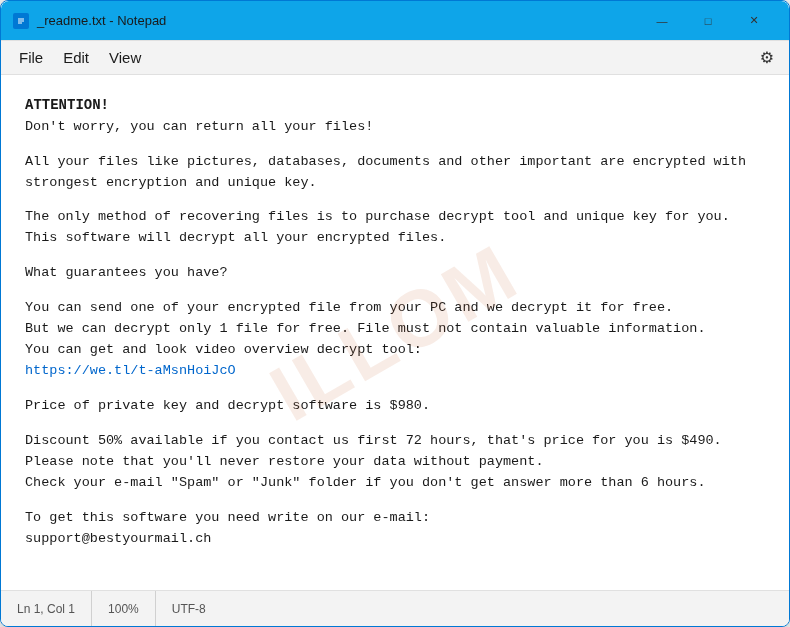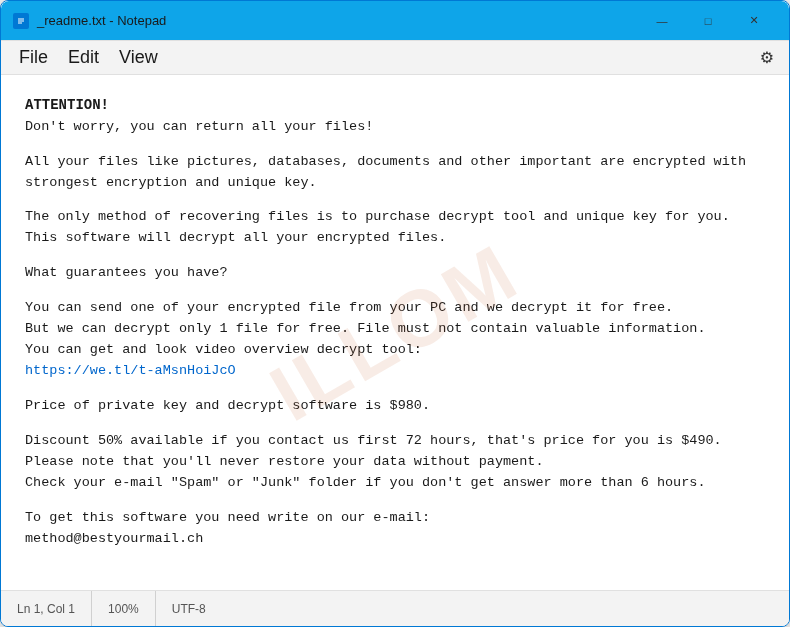--- a/index.html
+++ b/index.html
@@ -88,21 +88,21 @@
       height: 34px;
       display: flex;
       align-items: center;
       padding: 0 8px;
       border-bottom: 1px solid #e0e0e0;
       flex-shrink: 0;
     }
 
     .menu-item {
       padding: 4px 10px;
-      font-size: 18px;
+      font-size: 15px;
       color: #1a1a1a;
       cursor: pointer;
       border-radius: 3px;
     }
 
     .menu-bar-right {
       margin-left: auto;
     }
 
     .settings-icon {
@@ -251,21 +251,21 @@
     </div>
 
     <div class="paragraph">
       <span>Discount 50% available if you contact us first 72 hours, that's price for you is $490.</span><br>
       <span>Please note that you'll never restore your data without payment.</span><br>
       <span>Check your e-mail "Spam" or "Junk" folder if you don't get answer more than 6 hours.</span>
     </div>
 
     <div class="paragraph">
       <span>To get this software you need write on our e-mail:</span><br>
-      <span>method@bestyourmail.ch</span>
+      <span>support@bestyourmail.ch</span>
     </div>
 
 
   </div>
 
   <div class="status-bar">
     <div class="status-segment">Ln 1, Col 1</div>
     <div class="status-segment">100%</div>
     <div class="status-segment">UTF-8</div>
   </div>

